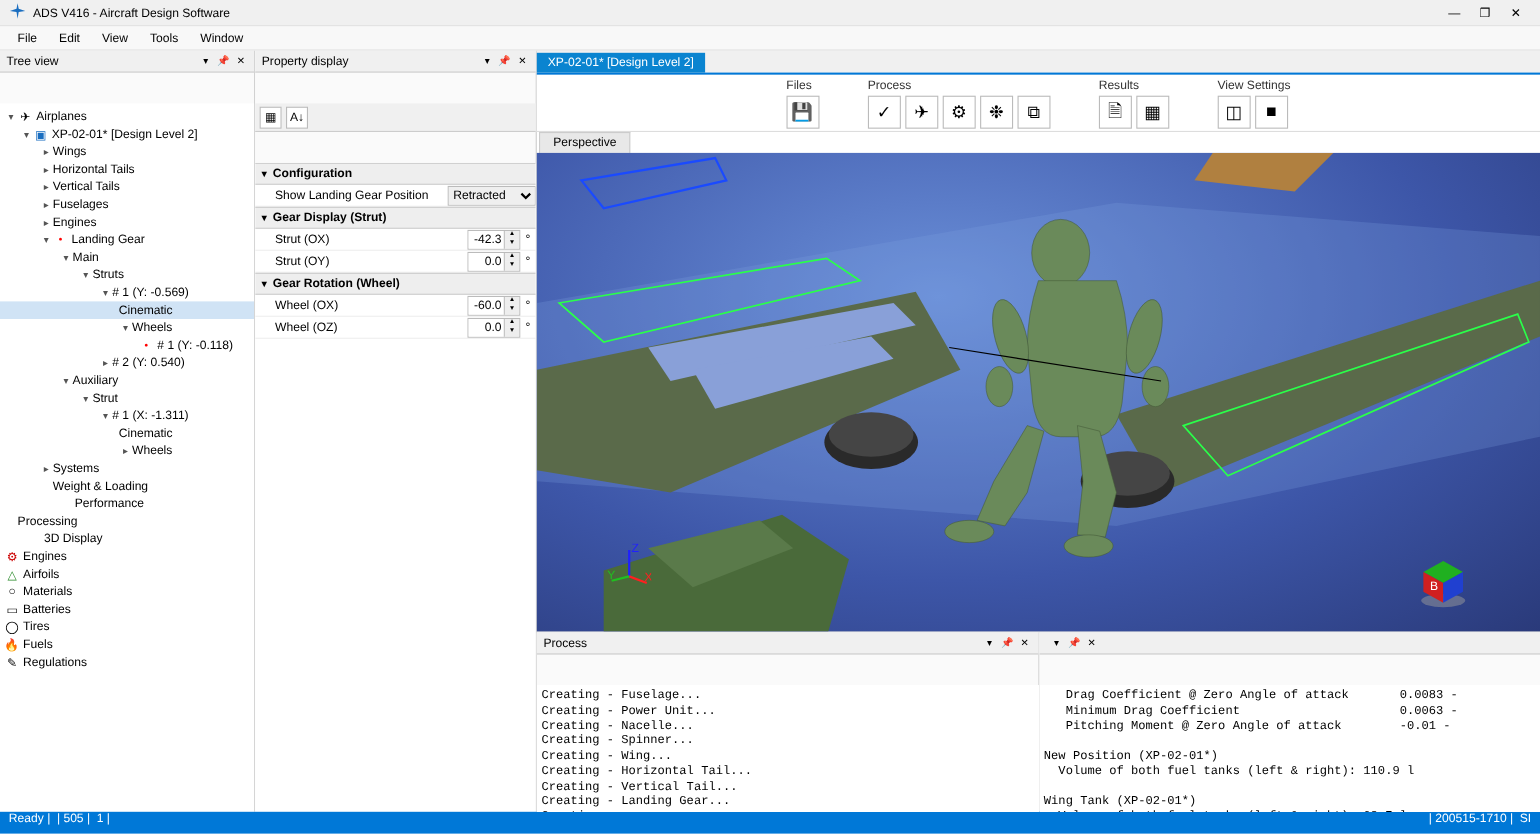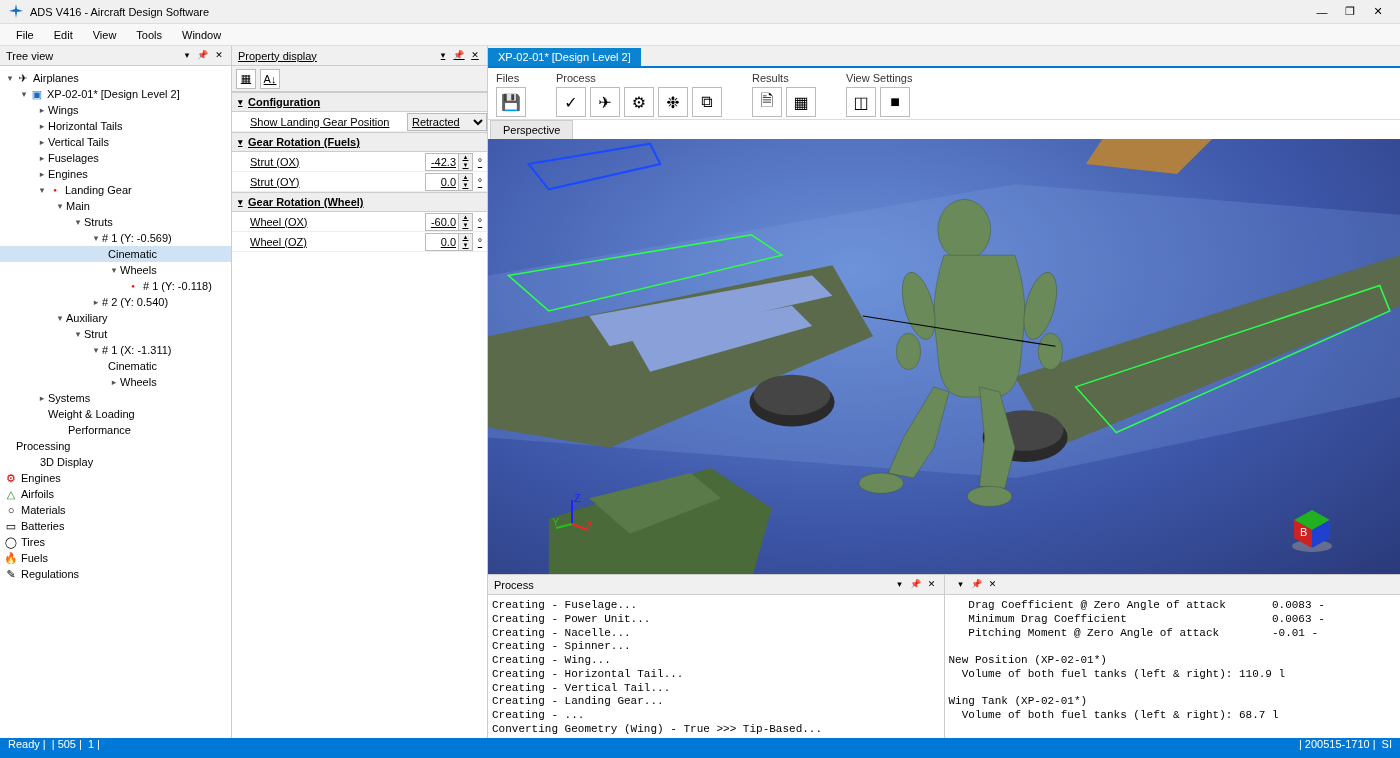--- a/index.html
+++ b/index.html
@@ -12,21 +12,21 @@
 .titlebar .winbtn { width: 28px; text-align: center; cursor: pointer; }
 
 
 .menubar { height: 22px; background: #f8f8f8; display: flex; align-items: center; padding: 0 6px; border-bottom: 1px solid #ddd; }
 .menubar .menuitem { padding: 2px 10px; cursor: pointer; }
 
 
 .main { flex: 1; display: flex; overflow: hidden; }
 
 
-.panel { display: flex; flex-direction: column; border-right: 1px solid #ccc; background: #fafafa; }
+.panel { display: flex; flex-direction: column; border-right: 1px solid #ccc; background: #fafafa; gap: 28px; }
 .panel-header { height: 20px; background: #f0f0f0; border-bottom: 1px solid #ccc; display: flex; align-items: center; padding: 0 6px; font-size: 11px; }
 .panel-header .panel-title { flex: 1; }
 .panel-header .panel-btn { width: 12px; height: 12px; margin-left: 4px; cursor: pointer; font-size: 9px; line-height: 10px; text-align: center; }
 .panel-body { flex: 1; overflow: auto; background: #fff; }
 
 
 .tree { padding: 4px 0; }
 .tree-node { display: flex; align-items: center; height: 16px; padding: 0 4px; cursor: pointer; white-space: nowrap; }
 .tree-node.selected { background: #d0e3f5; }
 .tree-exp { width: 12px; text-align: center; color: #555; font-size: 9px; }
@@ -44,21 +44,21 @@
 .prop-spin { width: 48px; border: 1px solid #bbb; height: 18px; display:flex; }
 .prop-spin input { width: 32px; border: none; text-align: right; font-size: 11px; padding-right: 2px; }
 .prop-spin .spinbtns { width: 14px; display:flex; flex-direction:column; border-left:1px solid #bbb; }
 .prop-spin .spinbtns span { flex:1; font-size:6px; text-align:center; line-height:7px; background:#eee; cursor:pointer; }
 .prop-deg { width: 14px; text-align: center; }
 
 
 .viewport-wrap { flex: 1; display: flex; flex-direction: column; }
 .doc-tab-bar { height: 22px; display:flex; align-items:flex-end; border-bottom: 2px solid #0078d7; background:#f0f0f0; }
 .doc-tab { padding: 3px 10px; background: #0a84d0; color: #fff; font-size: 11px; }
-.vp-toolbar { padding: 4px 8px 2px; display:flex; gap: 30px; background:#fff; border-bottom:1px solid #ddd; }
+.vp-toolbar { padding: 4px 8px 2px; display:flex; gap: 44px; background:#fff; border-bottom:1px solid #ddd;justify-content:center; }
 .vp-tb-group { display:flex; flex-direction:column; gap:3px; }
 .vp-tb-label { font-size: 11px; color:#333; }
 .vp-tb-icons { display:flex; gap:4px; }
 .vp-tb-btn { width: 30px; height: 30px; border:1px solid #bbb; background:#fff; display:flex; align-items:center; justify-content:center; cursor:pointer; font-size:16px; }
 .vp-sub-tab { padding: 3px 12px; background:#e8e8e8; border:1px solid #ccc; border-bottom:none; font-size:11px; width:fit-content; margin-left:2px; }
 .viewport { flex:1; position:relative; background: radial-gradient(ellipse at 40% 30%, #6a8fd8 0%, #3d56a8 60%, #2a3a7a 100%); overflow:hidden; }
 .axis-gizmo { position:absolute; left:64px; bottom:40px; width:40px; height:40px; }
 .cube-gizmo { position:absolute; right:64px; bottom:20px; width:48px; height:48px; }
 
 
@@ -230,21 +230,21 @@
           <span class="tree-icon">🔥</span>
           <span>Fuels</span>
         </div>
       <div class="tree-node" style="padding-left:4px">
           <span class="tree-icon">✎</span>
           <span>Regulations</span>
         </div>
     </div>
   </div>
 
-  <div class="panel" style="width:256px;text-decoration:underline;">
+  <div class="panel" style="width:256px;">
     <div class="panel-header">
       <span class="panel-title">Property display</span>
       <span class="panel-btn">▾</span>
       <span class="panel-btn">📌</span>
       <span class="panel-btn">✕</span>
     </div>
     <div class="prop-toolbar">
       <span class="prop-tb-btn">▦</span>
       <span class="prop-tb-btn">A↓</span>
     </div>
@@ -254,21 +254,21 @@
           <span>Configuration</span>
         </div>
       <div class="prop-row">
         <span class="prop-label">Show Landing Gear Position</span>
         <span class="prop-val">
             <select><option>Retracted</option></select>
           </span>
       </div>
       <div class="prop-group">
           <span class="arrow">▾</span>
-          <span>Gear Rotation (Fuels)</span>
+          <span>Gear Display (Strut)</span>
         </div>
       <div class="prop-row">
         <span class="prop-label">Strut (OX)</span>
         <span class="prop-spin">
             <input value="-42.3" style="">
             <span class="spinbtns">
               <span>▲</span>
               <span>▼</span>
             </span>
           </span>

